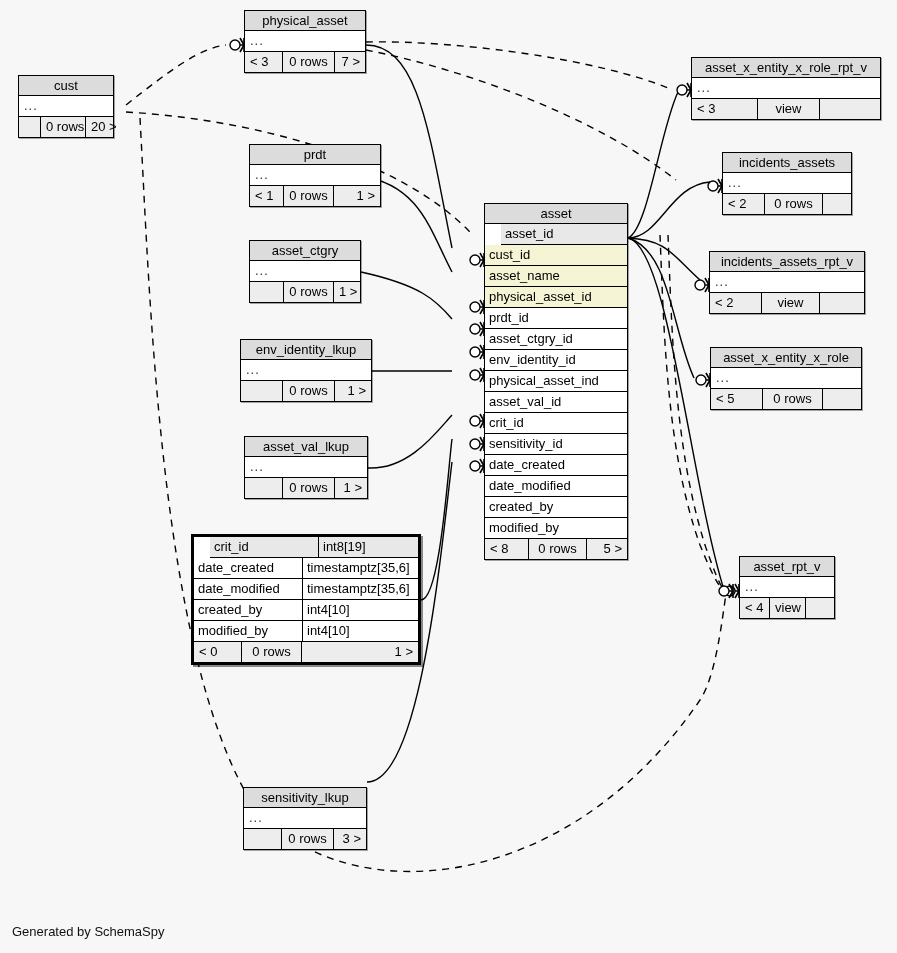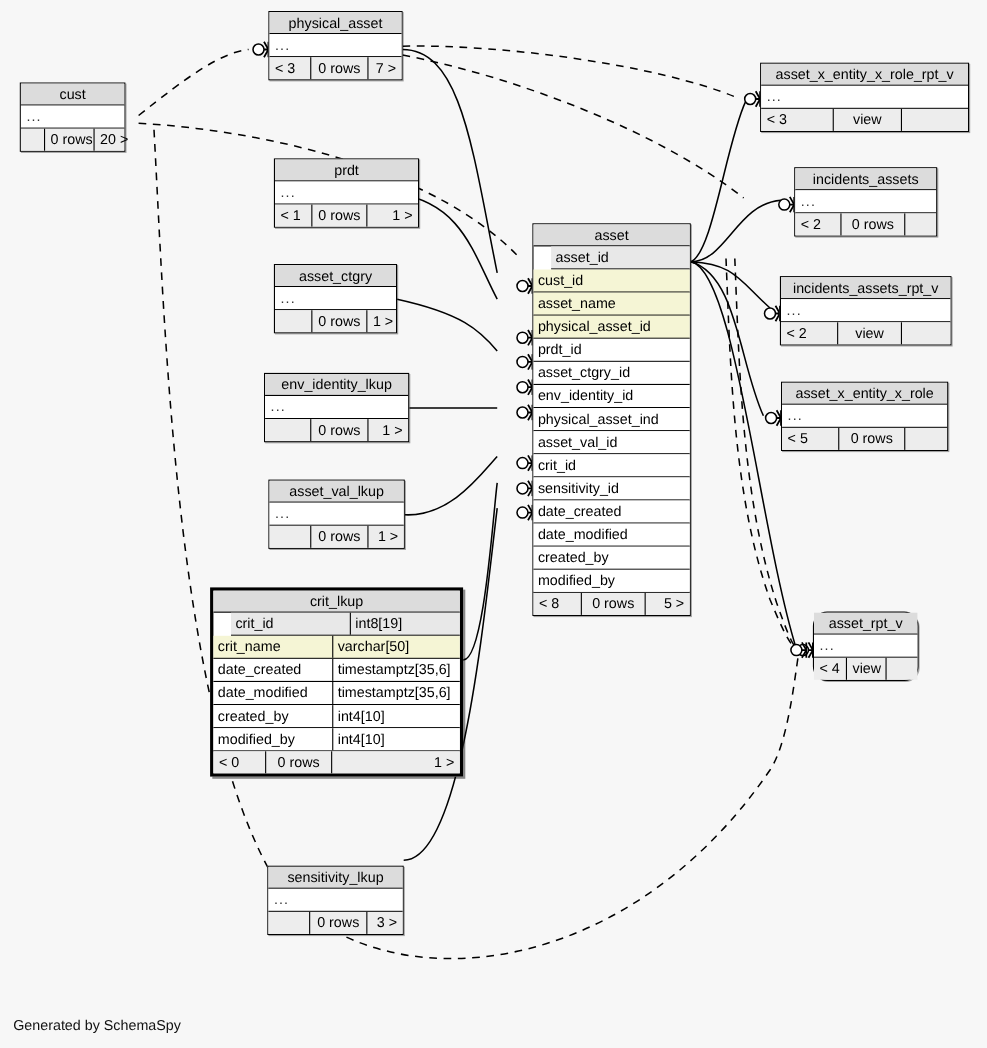--- a/index.html
+++ b/index.html
@@ -190,29 +190,24 @@
     <div class="title">sensitivity_lkup</div>
     <div class="ellipsis">...</div>
     <div class="foot">
       <div class="f0" style="width: 38px; flex: 0 0 auto;"></div>
       <div class="f1" style="width: 52px; flex: 0 0 auto;">0 rows</div>
       <div class="f2" style="width: 34px; flex: 1 1 auto;">3 &gt;</div>
     </div>
   </div>
 
   <div class="tbl focus" style="left: 191px; top: 534px; width: 230px;">
-    <div class="title">crit_lkup</div>
     <div class="cols" style="border-bottom: 1px solid rgb(0, 0, 0);">
         <div class="row pk">
           <div class="cname" style="flex: 0 0 100px;">crit_id</div>
           <div class="ctype" style="flex: 1 1 auto;">int8[19]</div>
-        </div>
-        <div class="row fkhl">
-          <div class="cname" style="flex: 0 0 100px;">crit_name</div>
-          <div class="ctype" style="flex: 1 1 auto;">varchar[50]</div>
         </div>
         <div class="row">
           <div class="cname" style="flex: 0 0 100px;">date_created</div>
           <div class="ctype" style="flex: 1 1 auto;">timestamptz[35,6]</div>
         </div>
         <div class="row">
           <div class="cname" style="flex: 0 0 100px;">date_modified</div>
           <div class="ctype" style="flex: 1 1 auto;">timestamptz[35,6]</div>
         </div>
         <div class="row">
@@ -320,21 +315,21 @@
   <div class="tbl" style="left: 710px; top: 347px; width: 152px;">
     <div class="title">asset_x_entity_x_role</div>
     <div class="ellipsis">...</div>
     <div class="foot">
       <div class="f0" style="width: 52px; flex: 0 0 auto;">&lt; 5</div>
       <div class="f1" style="width: 60px; flex: 0 0 auto;">0 rows</div>
       <div class="f2" style="width: 40px; flex: 1 1 auto;"></div>
     </div>
   </div>
 
-  <div class="tbl" style="left: 739px; top: 556px; width: 96px; border-radius: 13px;">
+  <div class="tbl" style="left: 739px; top: 556px; width: 96px;">
     <div class="title">asset_rpt_v</div>
     <div class="ellipsis">...</div>
     <div class="foot">
       <div class="f0" style="width: 30px; flex: 0 0 auto;">&lt; 4</div>
       <div class="f1" style="width: 36px; flex: 0 0 auto;">view</div>
       <div class="f2" style="width: 30px; flex: 1 1 auto;"></div>
     </div>
   </div>
 
   <div id="credit">Generated by SchemaSpy</div>

